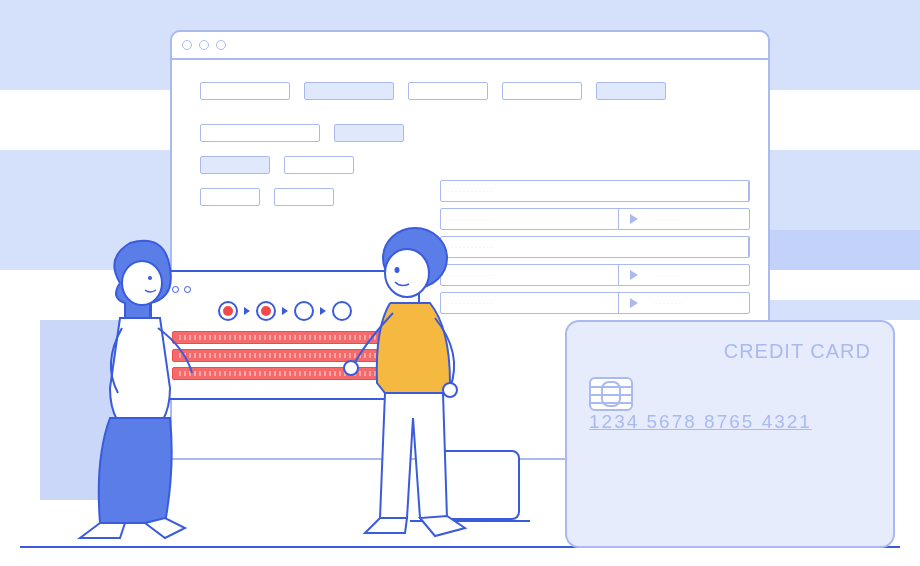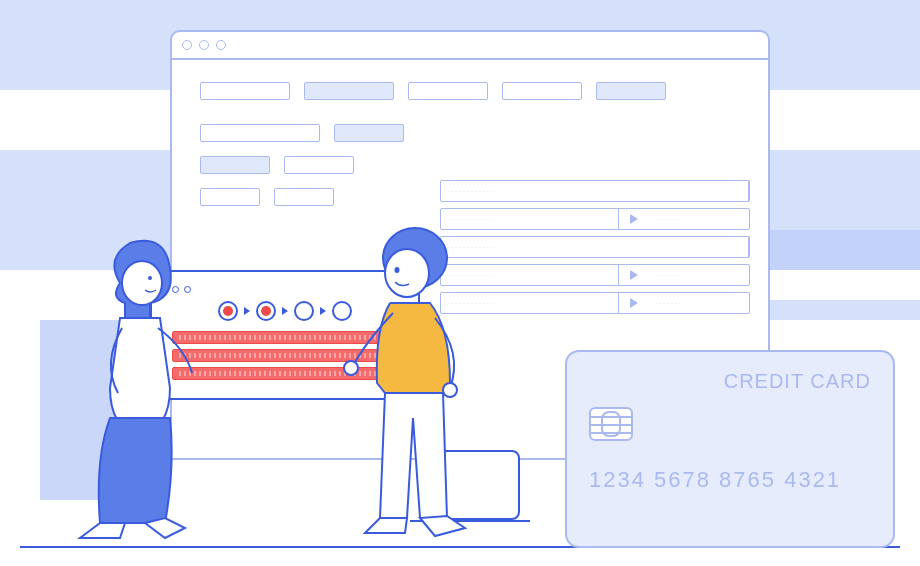--- a/index.html
+++ b/index.html
@@ -126,21 +126,21 @@
     content:"";position:absolute;inset:3px 6px;
     background: repeating-linear-gradient(90deg, rgba(255,255,255,0.4) 0 2px, transparent 2px 5px);
   }
 
   
   .card {
     position: absolute;
     right: 25px;
     bottom: 18px;
     width: 330px;
-    height: 198px;
+    height: 228px;
     background: #e6ecfc;
     border: 2px solid #aabaf0;
     border-radius: 14px;
     padding: 18px 22px;
     color: #aabaf0;
     z-index: 6;
   }
   .card-title { text-align: right; font-size: 20px; font-weight: 500; letter-spacing: 1px; margin-bottom: 14px; }
   .chip {
     width: 44px; height: 34px;
@@ -150,21 +150,21 @@
     position: relative;
     display:flex;align-items:center;justify-content:center;
   }
   .chip::before {
     content:""; position:absolute; width:16px;height:22px;border:2px solid #aabaf0;border-radius:8px;
   }
   .chip::after {
     content:""; position:absolute; top:50%; left:0; right:0; height:2px; background:#aabaf0;
     box-shadow: 0 -8px 0 #aabaf0, 0 8px 0 #aabaf0;
   }
-  .card-num { font-size: 22px; letter-spacing: 2px; margin-top: 26px; font-weight:400;}
+  .card-num { font-size: 19px; letter-spacing: 2px; font-weight:400;text-decoration:underline;}
   .card-footer { display:flex; justify-content:space-between; align-items:flex-end; margin-top: 24px;}
   .holder { font-size: 11px; letter-spacing: 1px; }
   .brand { display:flex; }
   .brand-circ { width:26px; height:26px; border-radius:50%; border:2px solid #3a5bdc; }
   .brand-circ.red { background:#f56a6a; }
   .brand-circ.green { background:#8dd65a; margin-left:-10px; }
 
   
   .person {
     position: absolute;

